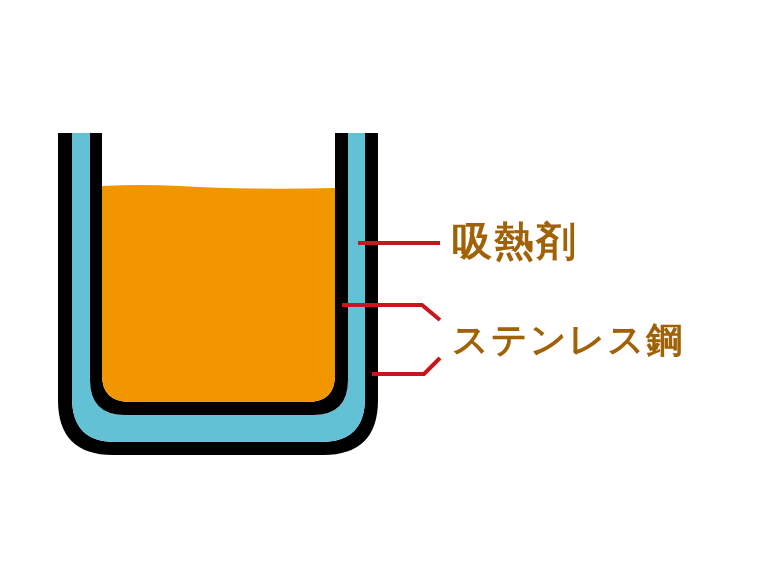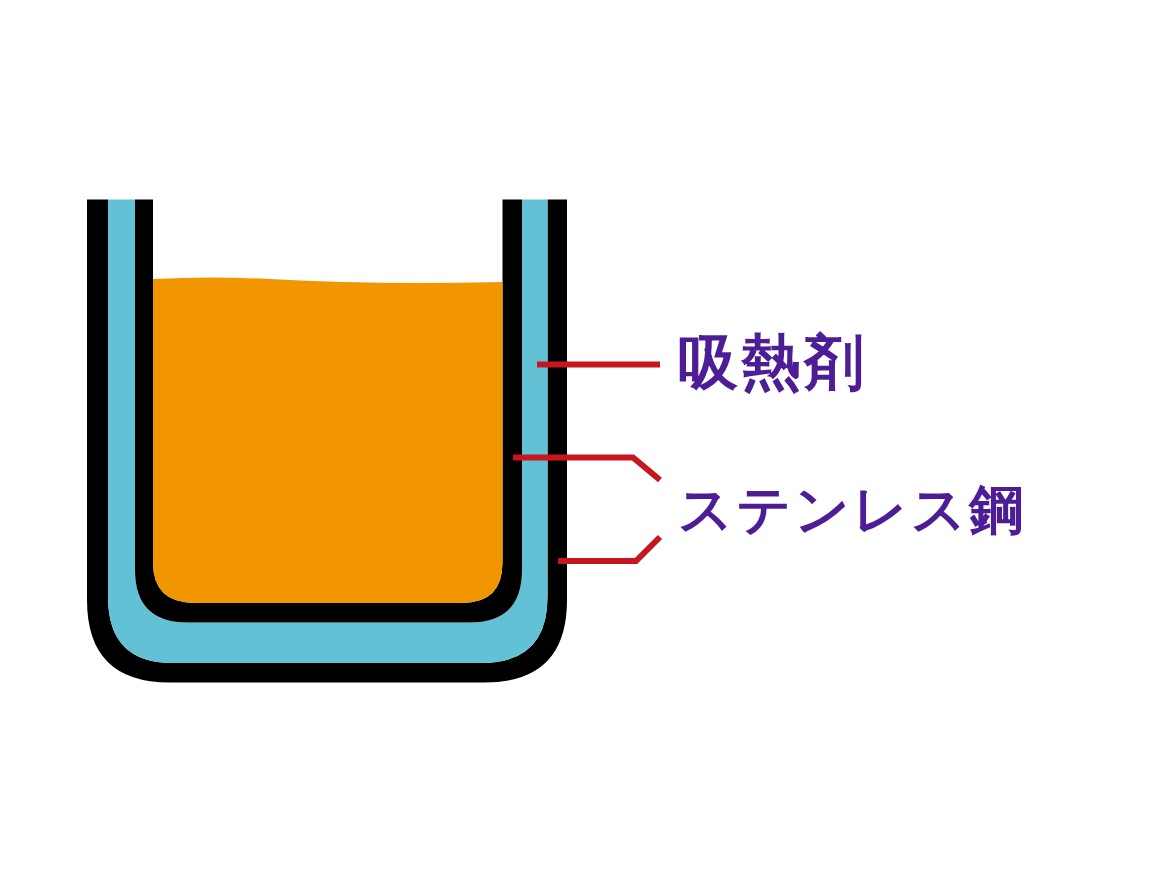--- a/index.html
+++ b/index.html
@@ -1,18 +1,18 @@
 <!DOCTYPE html>
 <html><head>
 <meta charset="utf-8">
 <style>
   html, body { margin: 0; padding: 0; background: #ffffff; }
   body { width: 780px; height: 585px; position: relative; overflow: hidden; font-family: "DejaVu Sans", sans-serif; }
   #diagram { position: absolute; left: 0; top: 0; width: 780px; height: 585px; }
-  .label { position: absolute; color: #4c1d95; font-weight: bold; font-family: "DejaVu Sans", sans-serif; white-space: nowrap; letter-spacing: 2px; }
+  .label { position: absolute; color: #a16207; font-weight: bold; font-family: "DejaVu Sans", sans-serif; white-space: nowrap; letter-spacing: 2px; }
   #label-absorber { left: 452px; top: 214px; font-size: 40px; }
   #label-steel { left: 452px; top: 316px; font-size: 36px; }
 </style>
 </head>
 <body>
 
 <svg id="diagram" viewBox="0 0 780 585" xmlns="http://www.w3.org/2000/svg">
 
   <path d="M58,133 L58,400 Q58,455 113,455 L323,455 Q378,455 378,400 L378,133 L365,133 L365,398 Q365,442 321,442 L115,442 Q72,442 72,398 L72,133 Z" fill="#000000"></path>
 

